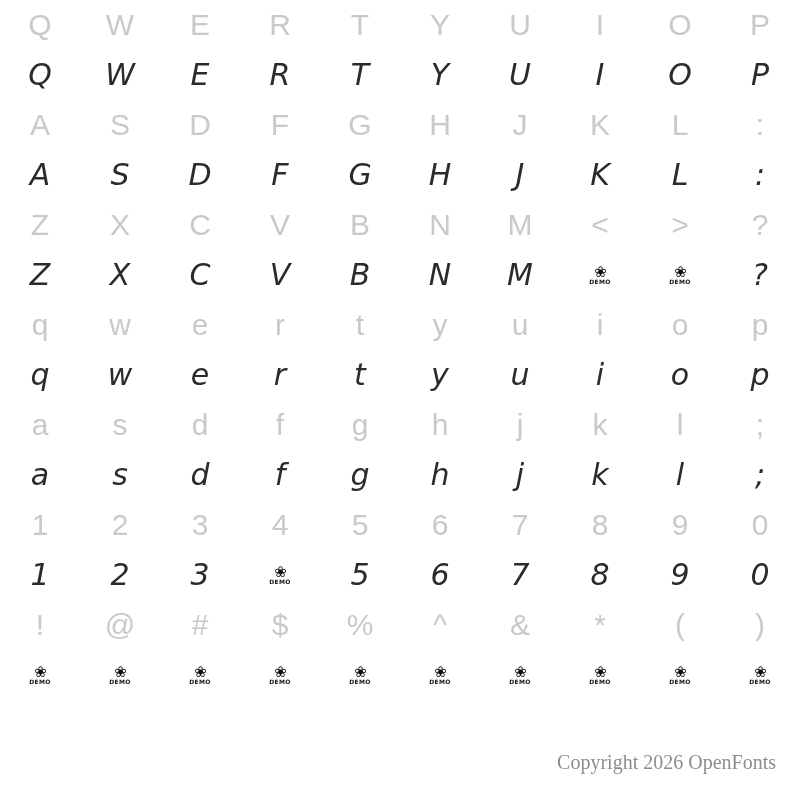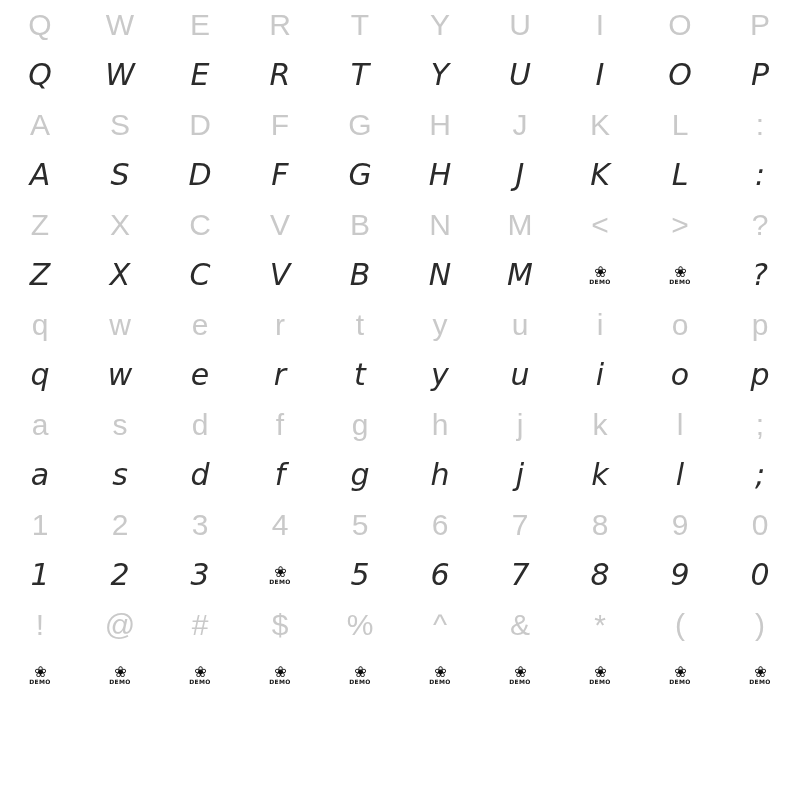--- a/index.html
+++ b/index.html
@@ -540,13 +540,14 @@
           <span class="word">DEMO</span>
         </span>
       </div>
       <div class="cell row-spec row-demo">
         <span class="demo">
           <span class="burst">❀</span>
           <span class="word">DEMO</span>
         </span>
       </div>
     </div>
+  <div class="copyright">Copyright 2026 OpenFonts</div>
 </div>
 
 </body></html>

